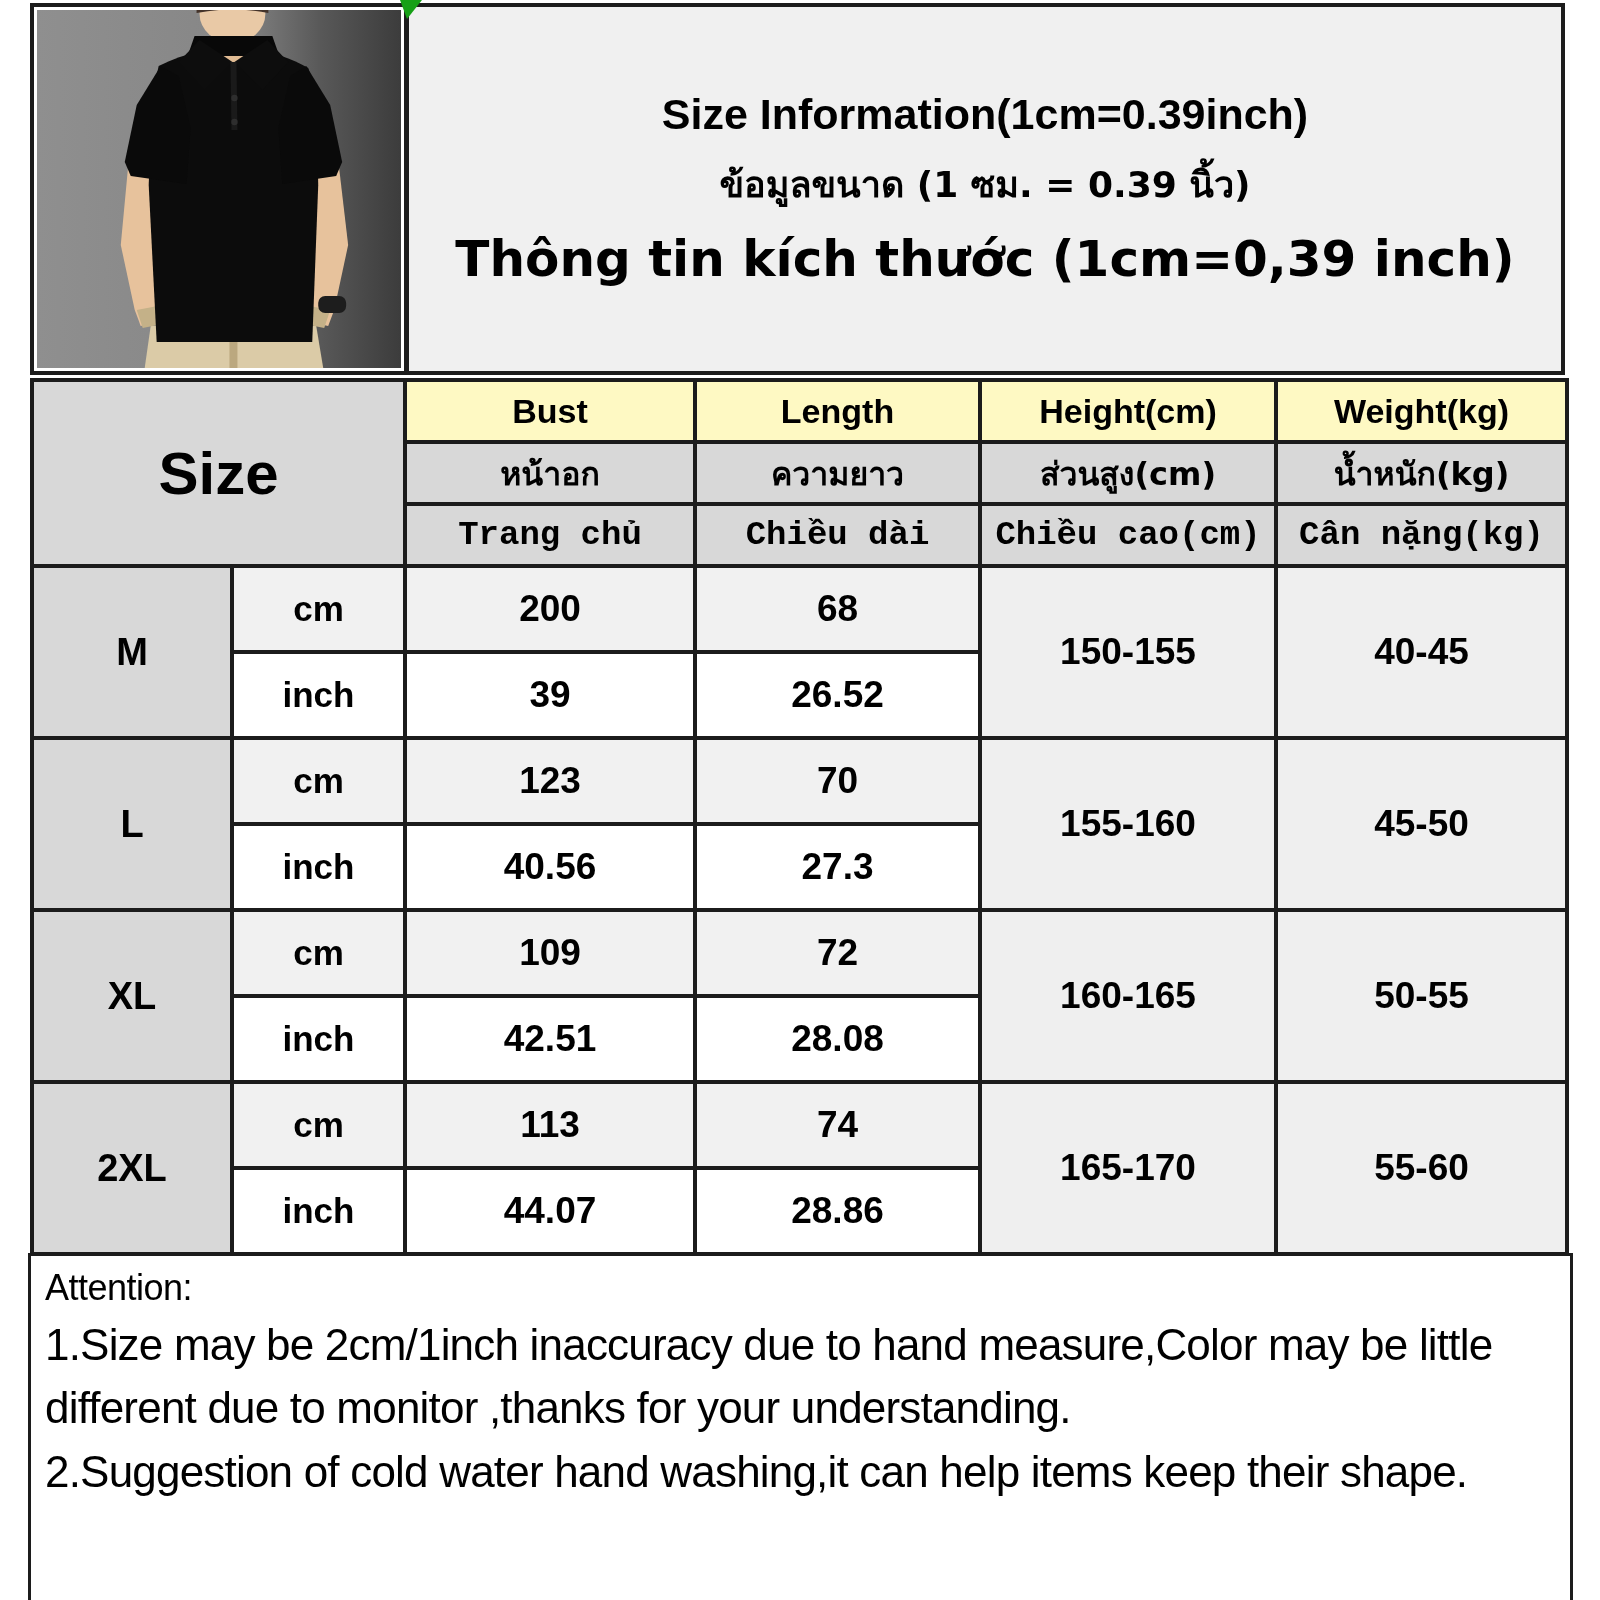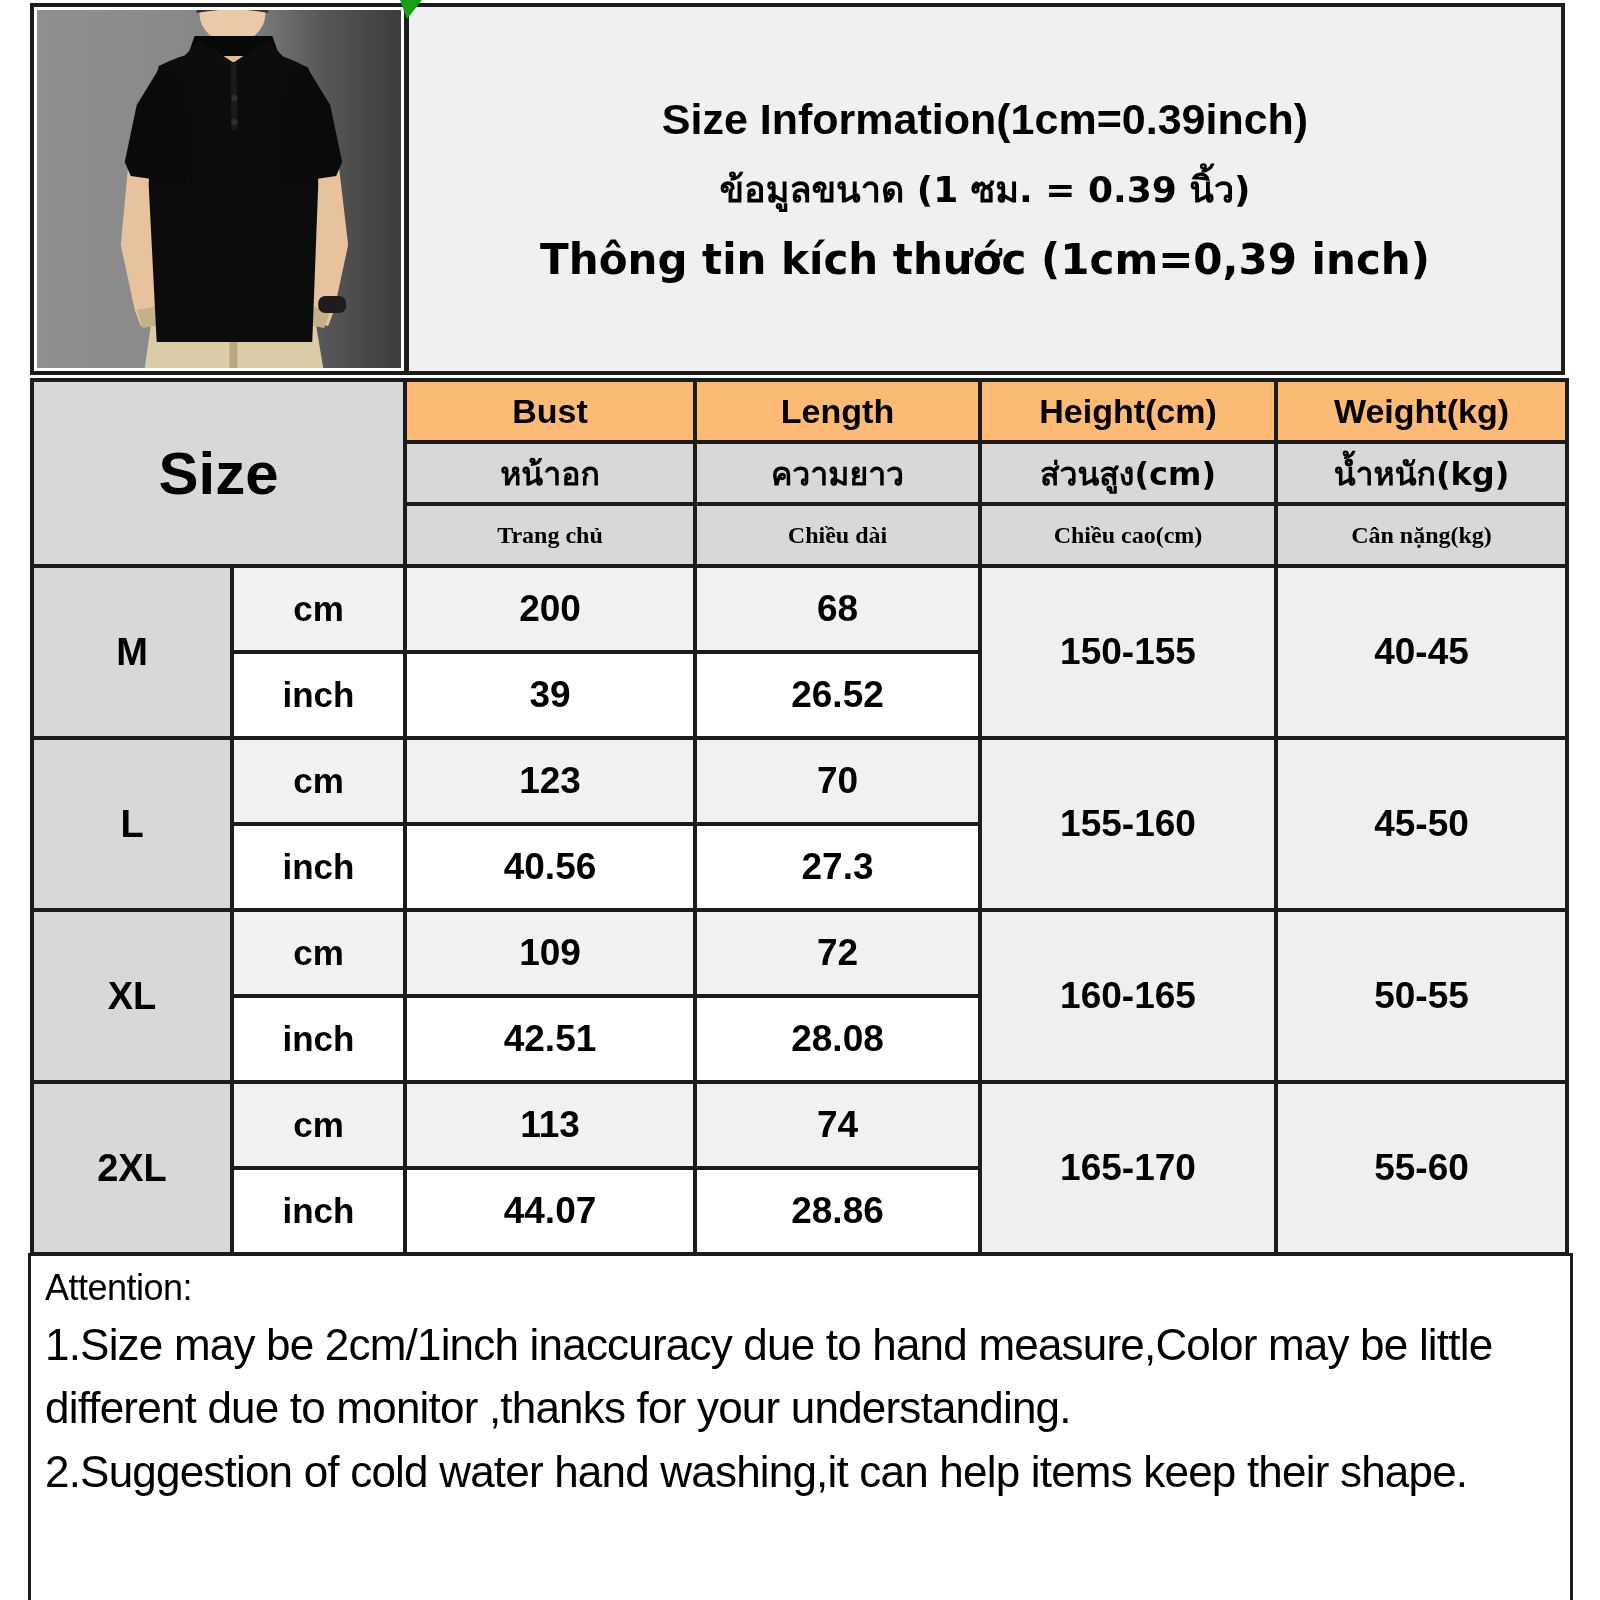--- a/index.html
+++ b/index.html
@@ -19,37 +19,37 @@
   .corner-badge{position:absolute;left:400px;top:0;width:22px;height:19px;z-index:5;}
 
   .title-box{
     position:absolute;left:405px;top:3px;width:1160px;height:372px;
     box-sizing:border-box;border:4px solid #1c1c1c;background:#f0f0f0;
     display:flex;flex-direction:column;align-items:center;justify-content:center;gap:17px;
     text-align:center;
   }
   .title-en{font-size:43px;font-weight:bold;letter-spacing:0px;}
   .title-th{font-size:36px;font-weight:bold;font-family:"DejaVu Sans","Liberation Sans",sans-serif;}
-  .title-vi{font-size:42px;font-weight:bold;font-family:"DejaVu Sans","Liberation Sans",sans-serif;}
+  .title-vi{font-size:50px;font-weight:bold;font-family:"DejaVu Sans","Liberation Sans",sans-serif;}
 
   
   table.size-table{
     position:absolute;left:30px;top:378px;width:1535px;
     border-collapse:collapse;table-layout:fixed;
   }
   table.size-table td{
     border:4px solid #1c1c1c;text-align:center;vertical-align:middle;
     padding:0;font-weight:bold;overflow:hidden;
   }
   tr.h-row{height:62px;}
   tr.d-row{height:86px;}
   .size-cell{font-size:60px;background:#d8d8d8;}
-  .hdr{background:#fdba74;font-size:34px;}
+  .hdr{background:#fef9c3;font-size:34px;}
   .hdr-th{background:#d8d8d8;font-size:32px;font-family:"DejaVu Sans","Liberation Sans",sans-serif;}
-  .hdr-vi{background:#d8d8d8;font-size:24px;font-family:Liberation Serif, serif;}
+  .hdr-vi{background:#d8d8d8;font-size:34px;font-family:Liberation Mono, monospace;}
   .rowlabel{background:#d8d8d8;font-size:38px;}
   .unit{font-size:35px;}
   .val{font-size:37px;}
   .cm-row{background:#f1f1f1;}
   .inch-row{background:#ffffff;}
   .range{background:#efefef;font-size:37px;}
 
   
   .attention-box{
     position:absolute;left:28px;top:1253px;width:1545px;height:374px;

